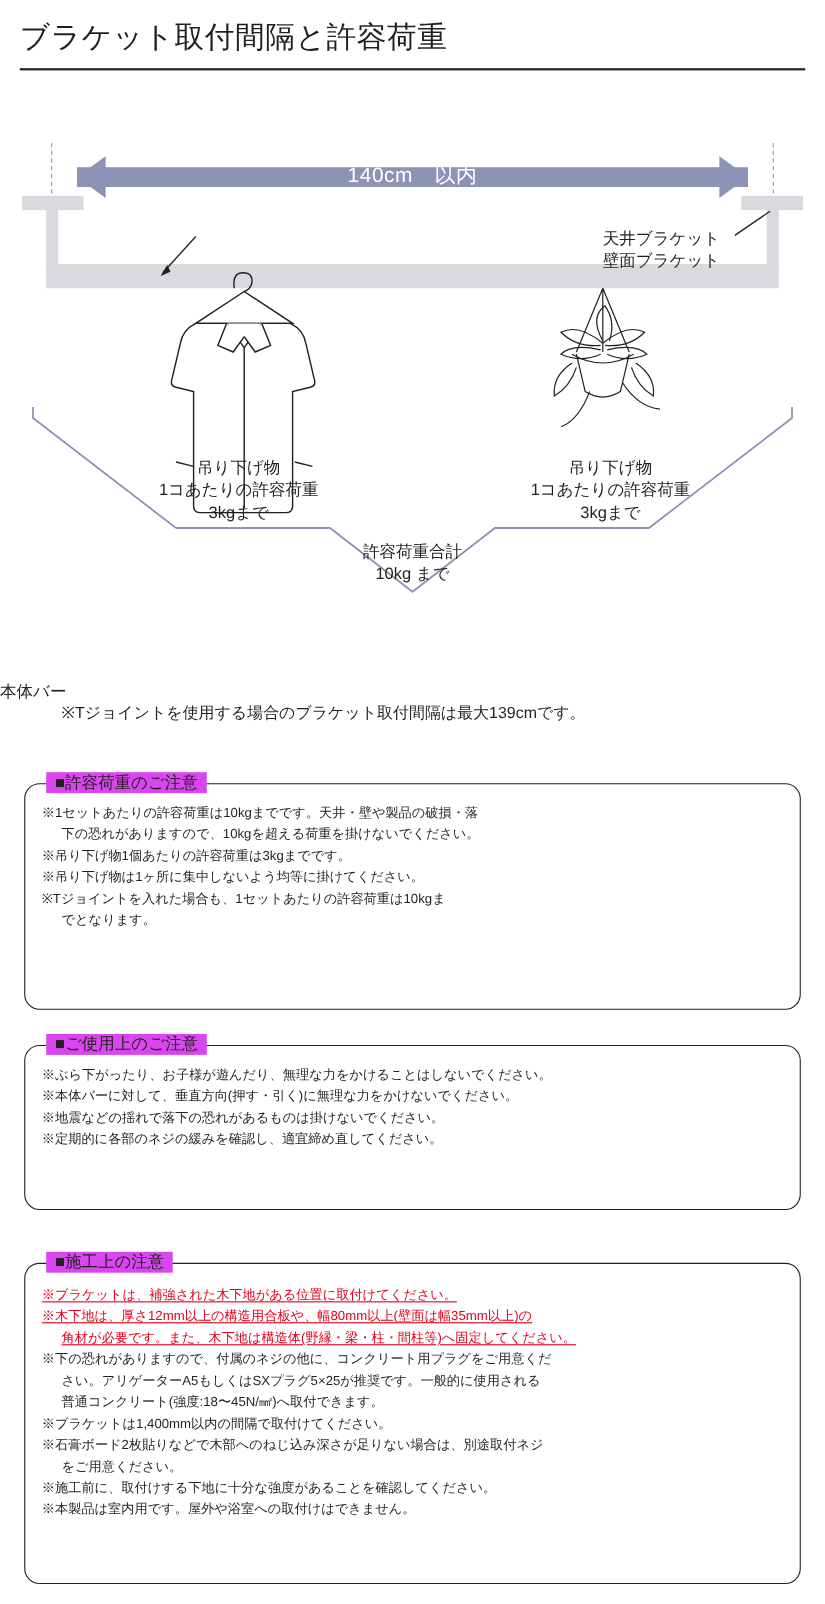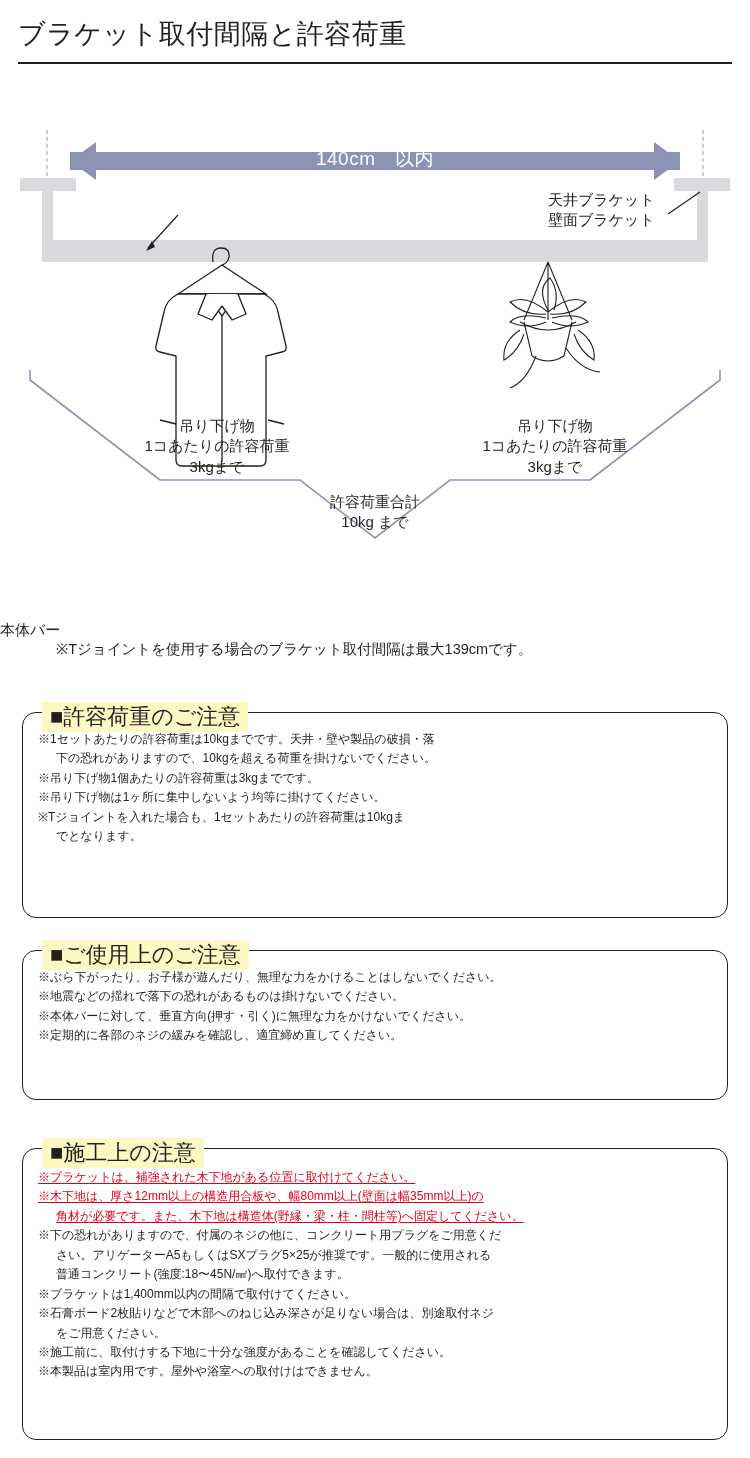--- a/index.html
+++ b/index.html
@@ -60,21 +60,21 @@
     letter-spacing: 0.5px;
   }
 
   .lbl {
     position: absolute;
     font-size: 15px;
     line-height: 1.35;
     color: #231f20;
     white-space: nowrap;
   }
-  .lbl-bracket  { left: 548px; top: 110px; }
+  .lbl-bracket  { left: 548px; top: 128px; }
   .lbl-left     { left: 112px; top: 336px; text-align: center; width: 210px; }
   .lbl-right    { left: 450px; top: 336px; text-align: center; width: 210px; }
   .lbl-total    { left: 270px; top: 412px; text-align: center; width: 210px; }
 
   
   .notes-top {
     position: absolute;
     left: 56px;
     top: 638px;
     font-size: 14.5px;
@@ -84,22 +84,22 @@
 
   
   .box {
     position: absolute;
     border: 1.5px solid #231f20;
     border-radius: 14px;
     box-sizing: border-box;
   }
   .box-head {
     position: absolute;
-    background: #fef9c3;
-    font-size: 22px;
+    background: #d946ef;
+    font-size: 15px;
     padding: 0 8px;
     color: #231f20;
     white-space: nowrap;
   }
   .box-body {
     position: absolute;
     font-size: 12px;
     line-height: 1.62;
     color: #231f20;
   }
@@ -234,22 +234,22 @@
     <p>※吊り下げ物1個あたりの許容荷重は3kgまでです。</p>
     <p>※吊り下げ物は1ヶ所に集中しないよう均等に掛けてください。</p>
     <p>※Tジョイントを入れた場合も、1セットあたりの許容荷重は10kgま</p>
     <p class="indent">でとなります。</p>
   </div>
 
   <div class="box box2"></div>
   <div class="box-head box2-head">■ご使用上のご注意</div>
   <div class="box-body box2-body">
     <p>※ぶら下がったり、お子様が遊んだり、無理な力をかけることはしないでください。</p>
+    <p>※本体バーに対して、垂直方向(押す・引く)に無理な力をかけないでください。</p>
     <p>※地震などの揺れで落下の恐れがあるものは掛けないでください。</p>
-    <p>※本体バーに対して、垂直方向(押す・引く)に無理な力をかけないでください。</p>
     <p>※定期的に各部のネジの緩みを確認し、適宜締め直してください。</p>
   </div>
 
   <div class="box box3"></div>
   <div class="box-head box3-head">■施工上の注意</div>
   <div class="box-body box3-body">
     <p class="red">※ブラケットは、補強された木下地がある位置に取付けてください。</p>
     <p class="red">※木下地は、厚さ12mm以上の構造用合板や、幅80mm以上(壁面は幅35mm以上)の</p>
     <p class="red indent">角材が必要です。また、木下地は構造体(野縁・梁・柱・間柱等)へ固定してください。</p>
     <p>※下の恐れがありますので、付属のネジの他に、コンクリート用プラグをご用意くだ</p>

